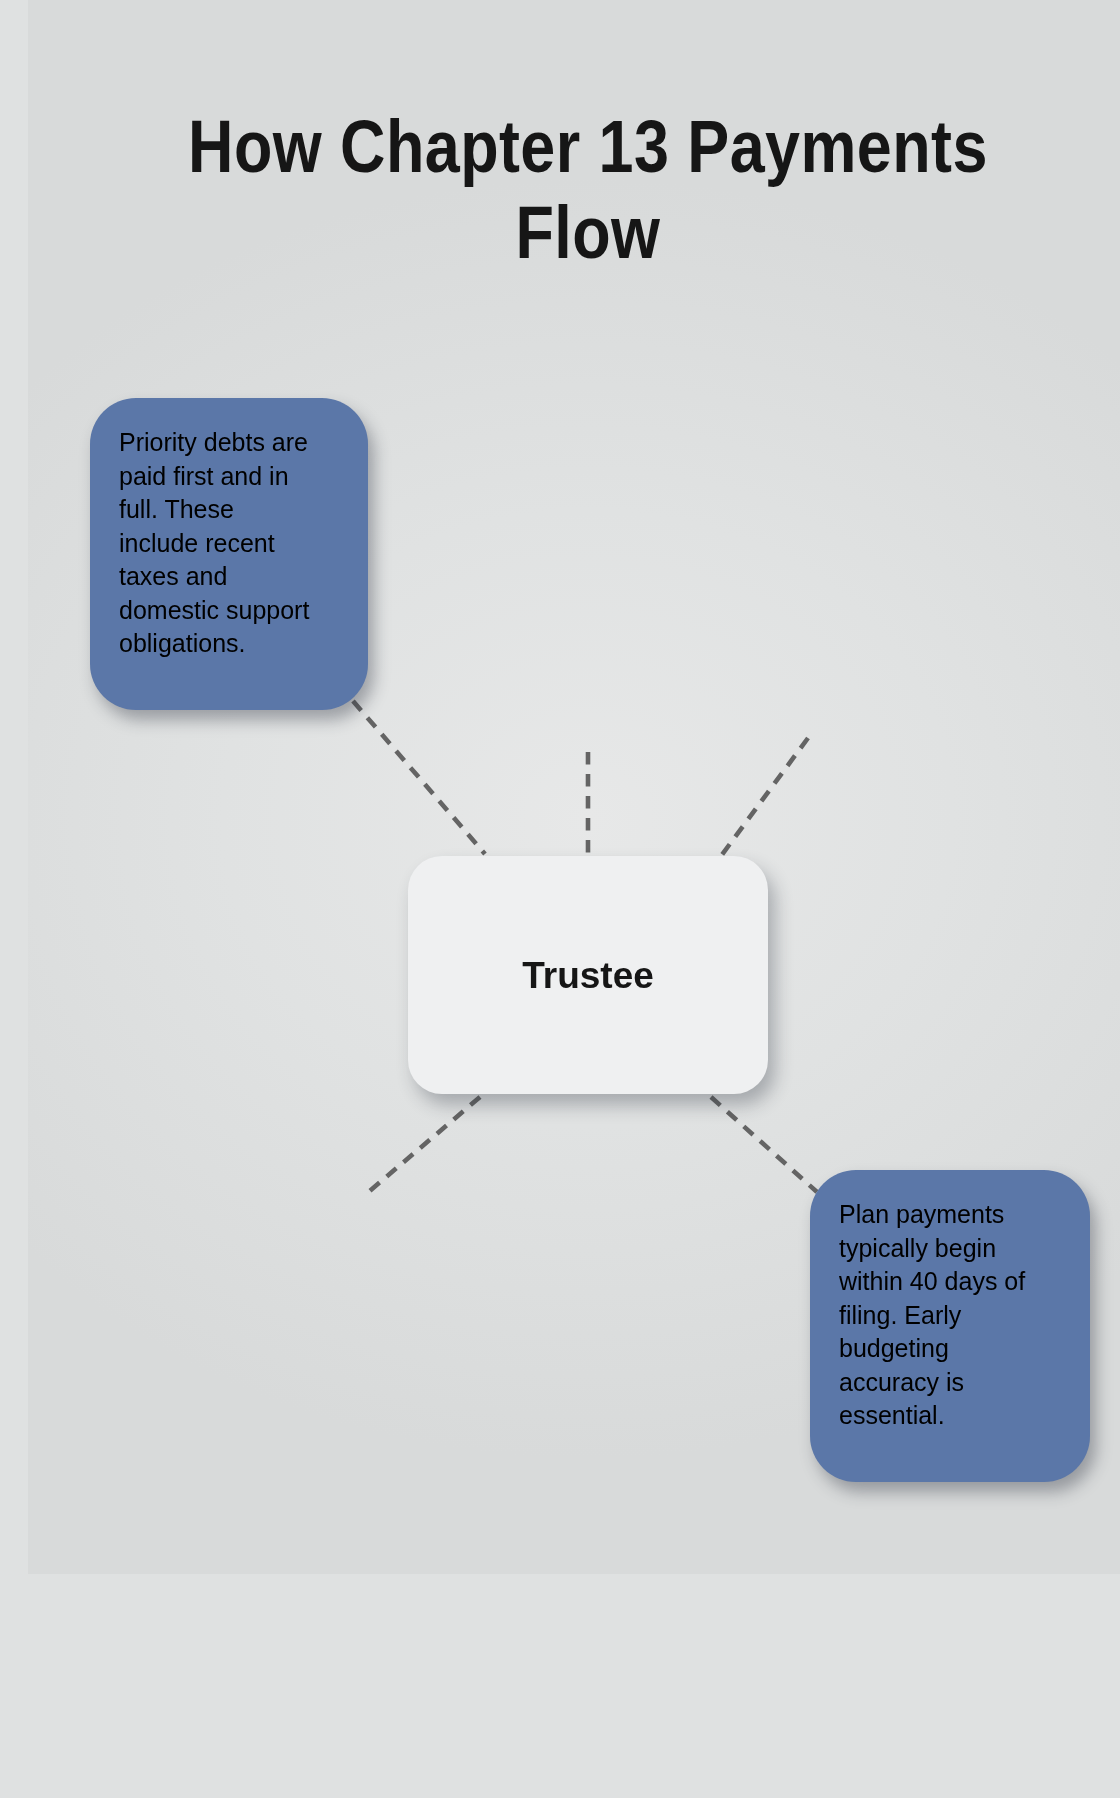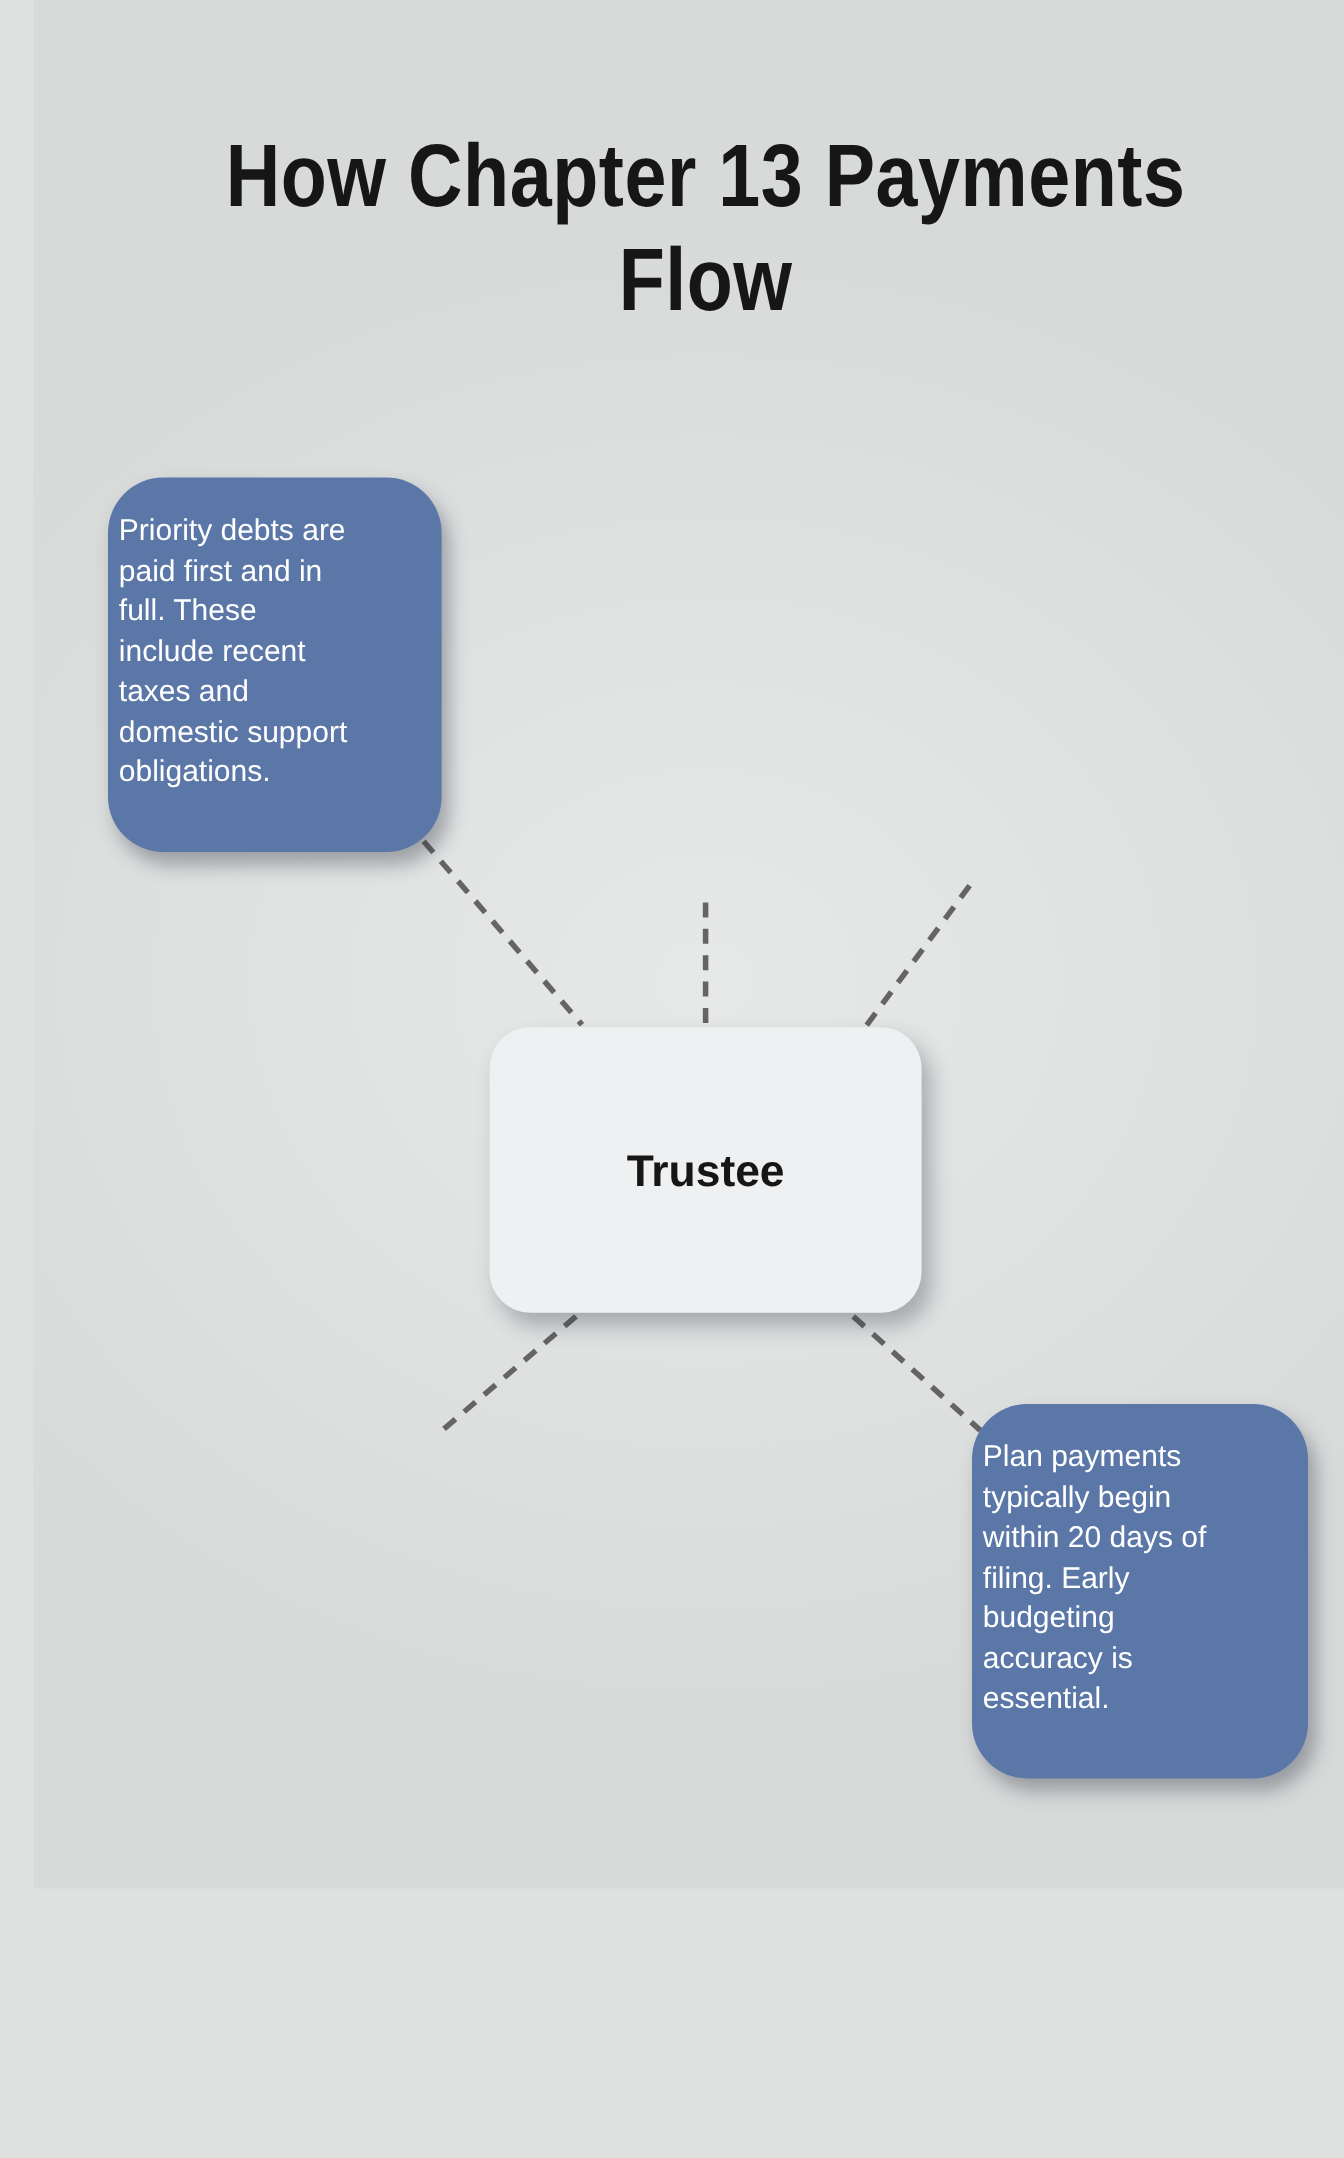--- a/index.html
+++ b/index.html
@@ -29,23 +29,23 @@
   .connectors line {
     stroke:#646464; stroke-width:4.6;
     stroke-dasharray:12.5 9.5;
   }
 
   
   .node {
     position:absolute;
     background:#5b77a8;
     border-radius:46px;
-    color:#ffffff;
+    color:#000000;
     font-size:25px; line-height:33.5px;
-    padding:28px 18px 20px 9px;
+    padding:28px 18px 20px 29px;
     box-shadow:6px 10px 16px rgba(45,50,62,0.38);
   }
   .node p { white-space:pre-line; }
 
   #node-priority   { left:62px;  top:398px;  width:278px; height:312px; }
   #node-secured    { left:421px; top:398px;  width:280px; height:350px; }
   #node-unsecured  { left:780px; top:398px;  width:280px; height:390px; }
   #node-payment    { left:62px;  top:1170px; width:278px; height:382px; }
   #node-plan       { left:782px; top:1170px; width:280px; height:312px; }
 
@@ -92,21 +92,21 @@
 domestic support
 obligations.</p>
   </section>
 
 
 
 
   <section class="node" id="node-plan">
     <p>Plan payments
 typically begin
-within 20 days of
+within 40 days of
 filing. Early
 budgeting
 accuracy is
 essential.</p>
   </section>
 
   <section class="center-node">
     <span>Trustee</span>
   </section>
 

